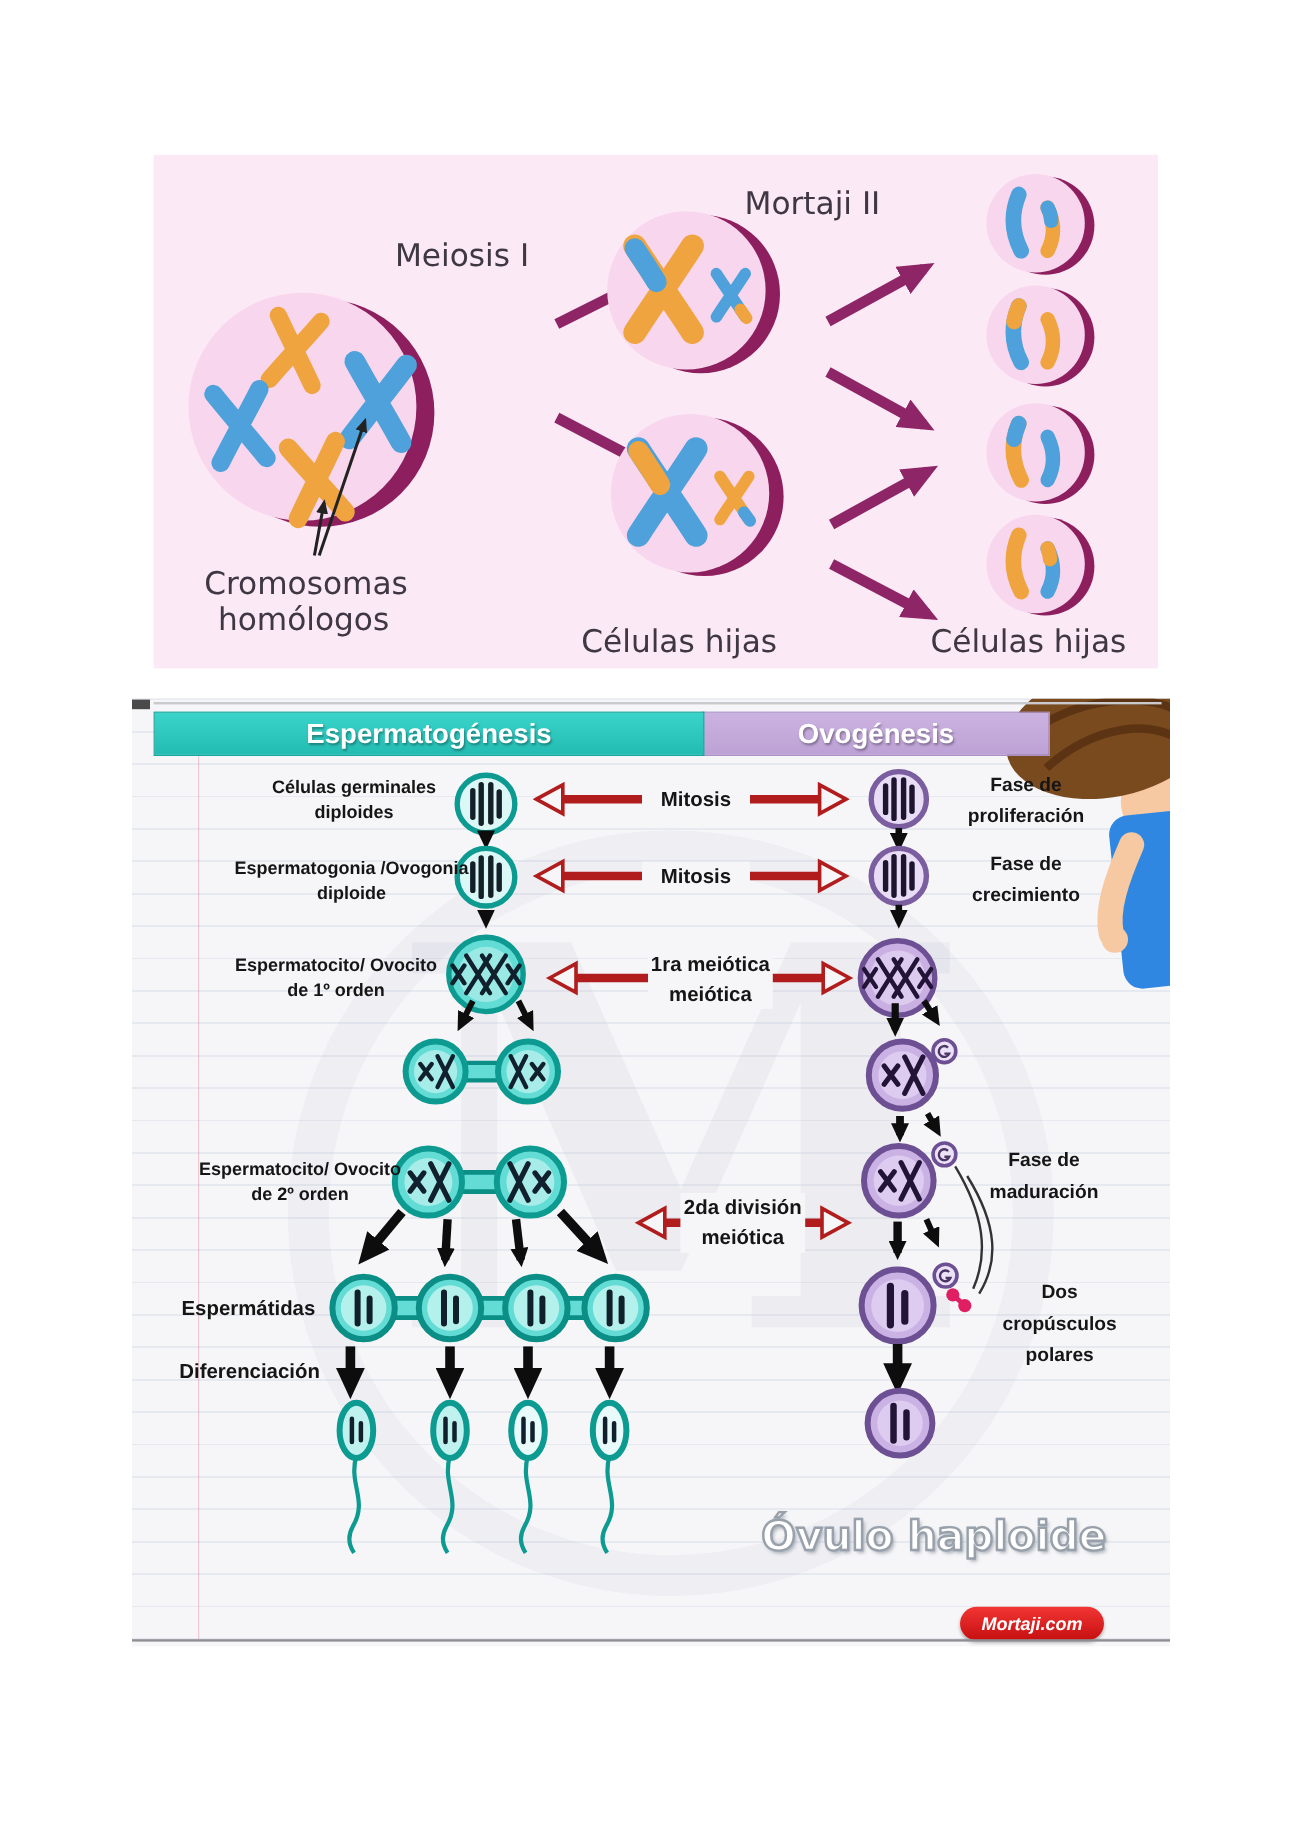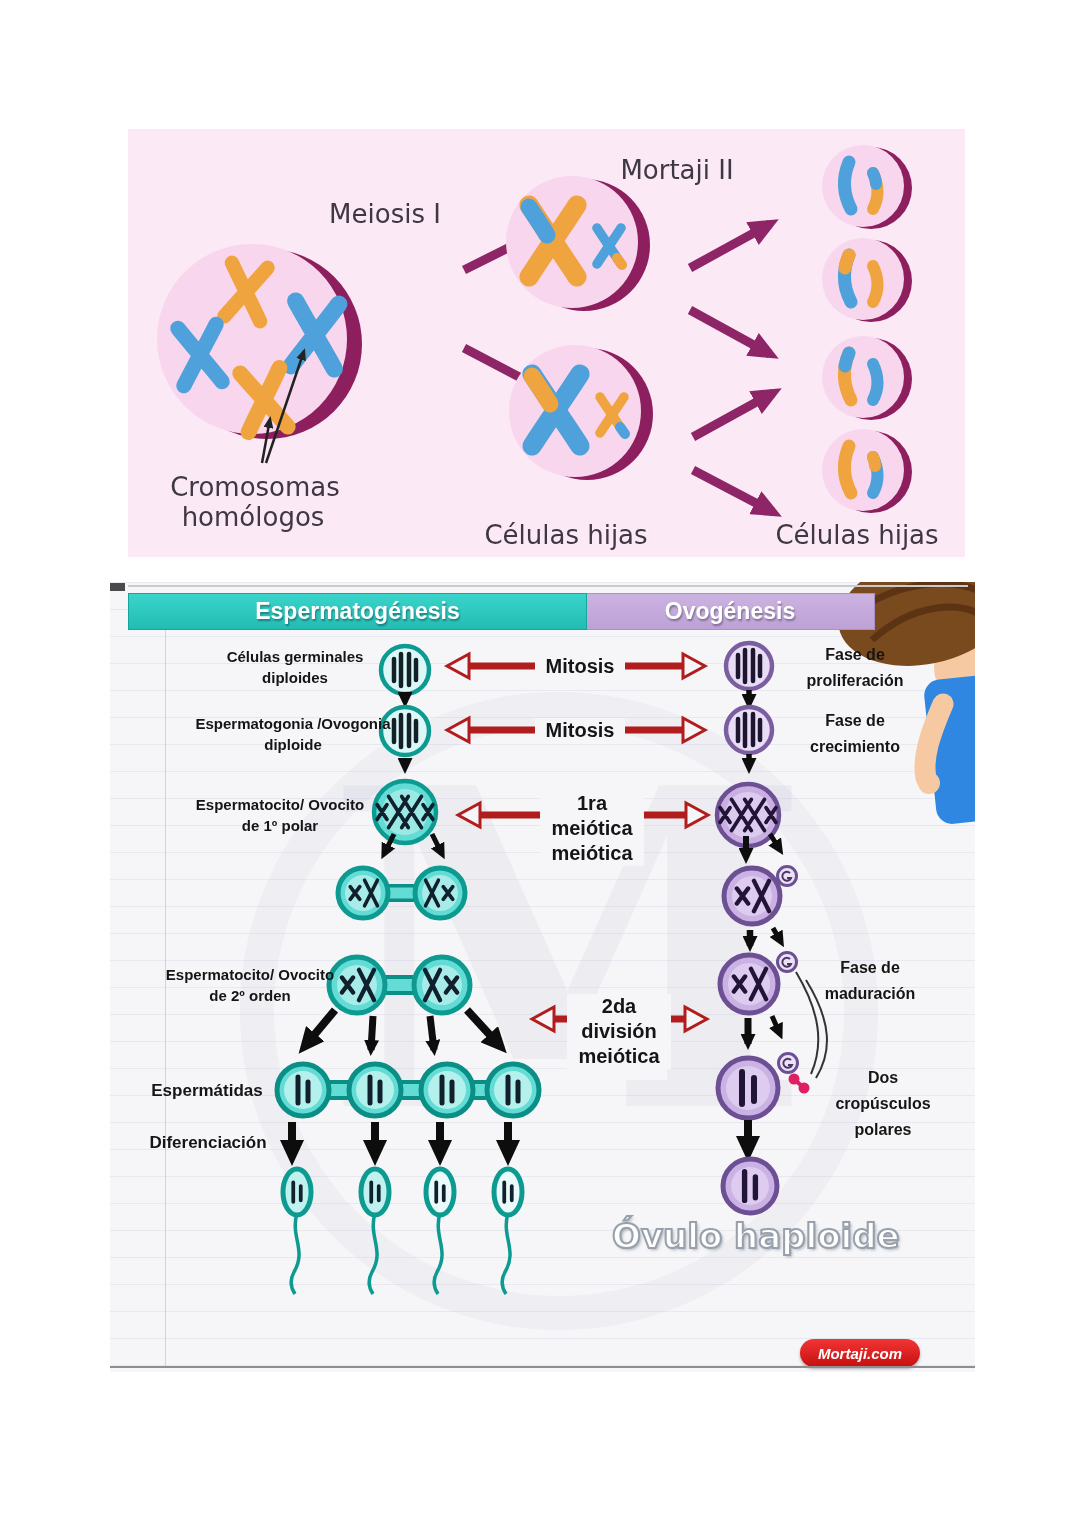--- a/index.html
+++ b/index.html
@@ -17,25 +17,25 @@
   #margin-line{left:55px;top:45px;width:1px;height:739px;background:rgba(220,120,140,0.35);}
   #wm-ring{left:130px;top:110px;width:570px;height:570px;border:34px solid rgba(185,188,205,0.13);border-radius:50%;}
   #wm-m{left:215px;top:150px;font-size:440px;font-weight:bold;color:rgba(185,188,205,0.16);
         font-family:"DejaVu Serif",serif;line-height:1;}
   .hdr{top:11px;height:35px;display:flex;align-items:center;justify-content:center;
        color:#fff;font-weight:bold;font-size:23px;text-shadow:1px 2px 2px rgba(0,0,0,0.35);}
   #hdr-left{left:18px;width:457px;background:linear-gradient(#3ad4ca,#23bcb3);border:1px solid #14a59c;}
   #hdr-right{left:475px;width:288px;background:linear-gradient(#cbb3e0,#bda1d6);border:1px solid #ab90c7;}
   .lbl{font-weight:bold;color:#151515;text-align:center;font-size:15px;line-height:21px;}
   .lbl.side{font-size:16px;line-height:26px;}
-  .lbl.mid{font-size:20px;line-height:25px;background:#f6f6f8;}
+  .lbl.mid{font-size:17px;line-height:25px;background:#f6f6f8;}
   .lbl.big{font-size:17px;}
-  .bubble{font-family:"DejaVu Sans",sans-serif;font-weight:bold;color:#ffffff;text-align:left;
+  .bubble{font-family:"DejaVu Sans",sans-serif;font-weight:bold;color:#ffffff;text-align:right;
           -webkit-text-stroke:2px #98a1ab;
-          text-shadow:0 0 2px #aab2ba,2px 2px 3px rgba(120,130,140,0.55);}
+          text-shadow:0 0 2px #aab2ba,2px 2px 3px rgba(120,130,140,0.55);margin-top:45px;}
   #sperm-bubble{font-size:30px;line-height:33px;-webkit-text-stroke:2px #8fb0b4;}
   #ovum-bubble{font-size:34px;}
   #badge{left:690px;top:757px;width:120px;height:28px;border-radius:15px;
          background:linear-gradient(#f23535,#c60f0f);display:flex;align-items:center;justify-content:center;
          color:#fff;font-weight:bold;font-style:italic;font-size:15px;box-shadow:0 2px 3px rgba(0,0,0,0.3);}
   #panel-topline{left:18px;top:3px;width:840px;height:2px;background:#c9c9ce;}
   #panel-stub{left:0;top:1px;width:15px;height:8px;background:#4a4a4a;}
   #panel-bottomline{left:0;top:784px;width:865px;height:2px;background:#8f8f93;}
   svg{display:block;}
 </style>
@@ -369,21 +369,21 @@
       <span style="display:block">diploide</span>
     </div>
     <div class="abs lbl mid" style="left:425px;top:136px;width:90px">Mitosis</div>
     <div class="abs lbl side" style="left:645px;top:126px;width:200px">
       <span style="display:block">Fase de</span>
       <span style="display:block">crecimiento</span>
     </div>
 
     <div class="abs lbl" style="left:70px;top:212px;width:200px">
       <span style="display:block">Espermatocito/ Ovocito</span>
-      <span style="display:block">de 1º polar</span>
+      <span style="display:block">de 1º orden</span>
     </div>
     <div class="abs lbl mid" style="left:430px;top:209px;width:104px">
       <span style="display:block">1ra meiótica</span>
       <span style="display:block">meiótica</span>
     </div>
 
     <div class="abs lbl" style="left:40px;top:382px;width:200px">
       <span style="display:block">Espermatocito/ Ovocito</span>
       <span style="display:block">de 2º orden</span>
     </div>

